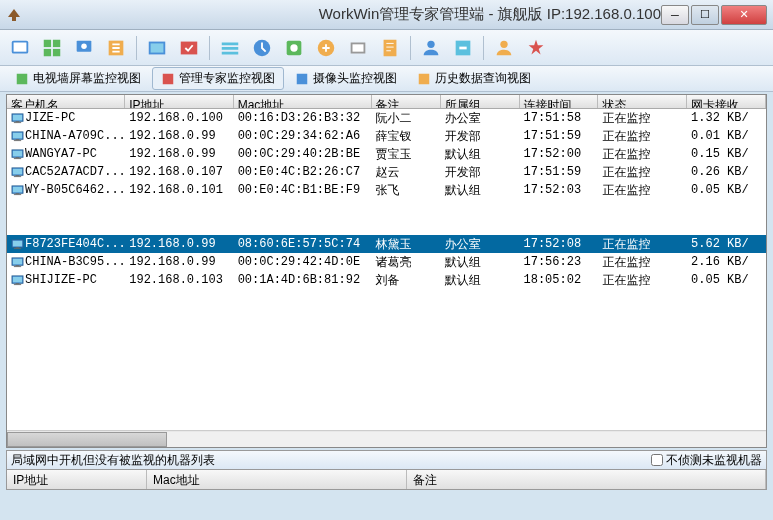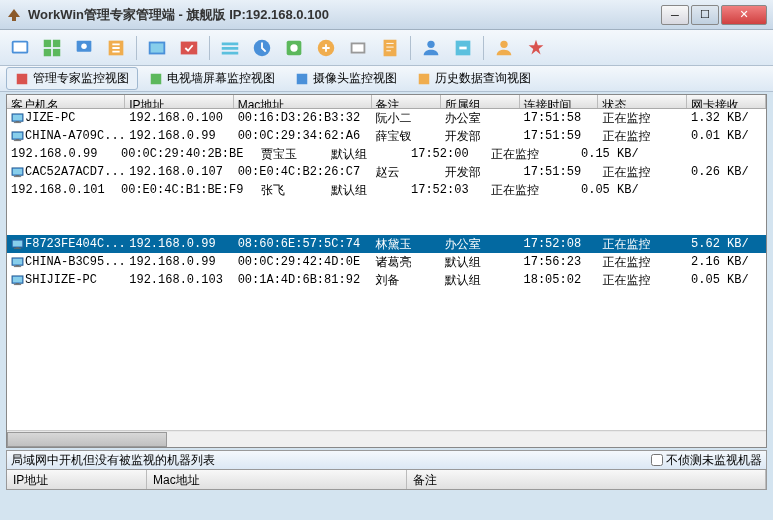--- a/index.html
+++ b/index.html
@@ -1,19 +1,19 @@
 <!DOCTYPE html>
 <html><head>
 <meta charset="utf-8">
 <style>
 * { margin: 0; padding: 0; box-sizing: border-box; }
 body { font-family: "Microsoft YaHei", SimSun, Arial, sans-serif; font-size: 12px; background: #d4e4f0; width: 773px; height: 520px; overflow: hidden; }
 .titlebar { height: 30px; background: linear-gradient(#e8f0f8, #c8d8e8); display: flex; align-items: center; padding: 0 6px; border-bottom: 1px solid #a0b0c0; }
 .titlebar-icon { width: 16px; height: 16px; margin-right: 6px; }
-.titlebar-text { font-weight: bold; color: #333; flex: 1; font-size: 13px; }
+.titlebar-text { font-weight: normal; color: #333; flex: 1; font-size: 15px; text-align: right; }
 .win-btns { display: flex; gap: 2px; }
 .win-btn { width: 28px; height: 20px; border: 1px solid #888; background: linear-gradient(#f8f8f8,#d8d8e0); display: flex; align-items: center; justify-content: center; font-size: 11px; cursor: pointer; border-radius: 2px; }
 .win-btn.close { background: linear-gradient(#f08080,#d04040); color: #fff; width: 46px; }
 .win-btn.max { background: linear-gradient(#e0e8f0,#c0d0e0); }
 .toolbar { height: 36px; background: linear-gradient(#f4f8fc,#dce8f4); display: flex; align-items: center; padding: 2px 6px; gap: 4px; border-bottom: 1px solid #b0c0d0; }
 .tbtn { width: 28px; height: 28px; border: 1px solid transparent; display: flex; align-items: center; justify-content: center; cursor: pointer; border-radius: 3px; }
 .tbtn svg { width: 22px; height: 22px; }
 .sep { width: 1px; height: 24px; background: #b0c0d0; margin: 0 2px; }
 .viewtabs { height: 26px; background: linear-gradient(#f4f8fc,#dce8f4); display: flex; align-items: center; padding: 0 6px; gap: 2px; border-bottom: 1px solid #b0c0d0; }
 .vtab { display: flex; align-items: center; gap: 4px; padding: 2px 8px; cursor: pointer; border: 1px solid transparent; border-radius: 3px; }
@@ -153,31 +153,31 @@
       </svg>
     </div>
   <div class="tbtn">
       <svg viewBox="0 0 24 24">
         <path d="M12 3l2 6h6l-5 4 2 6-5-4-5 4 2-6-5-4h6z" fill="#d9534f"></path>
       </svg>
     </div>
 </div>
 
 <div class="viewtabs">
+    <div class="vtab">
+      <svg class="vicon" viewBox="0 0 16 16">
+        <rect x="2" y="2" width="12" height="12" fill="#5cb85c"></rect>
+      </svg>
+      <span>电视墙屏幕监控视图</span>
+    </div>
     <div class="vtab active">
       <svg class="vicon" viewBox="0 0 16 16">
         <rect x="2" y="2" width="12" height="12" fill="#d9534f"></rect>
       </svg>
       <span>管理专家监控视图</span>
-    </div>
-    <div class="vtab">
-      <svg class="vicon" viewBox="0 0 16 16">
-        <rect x="2" y="2" width="12" height="12" fill="#5cb85c"></rect>
-      </svg>
-      <span>电视墙屏幕监控视图</span>
     </div>
     <div class="vtab">
       <svg class="vicon" viewBox="0 0 16 16">
         <rect x="2" y="2" width="12" height="12" fill="#4a90d9"></rect>
       </svg>
       <span>摄像头监控视图</span>
     </div>
     <div class="vtab">
       <svg class="vicon" viewBox="0 0 16 16">
         <rect x="2" y="2" width="12" height="12" fill="#f0ad4e"></rect>
@@ -228,20 +228,29 @@
         </div>
         <div class="td c1">192.168.0.99</div>
         <div class="td c2">00:0C:29:34:62:A6</div>
         <div class="td c3">薛宝钗</div>
         <div class="td c4">开发部</div>
         <div class="td c5">17:51:59</div>
         <div class="td c6">正在监控</div>
         <div class="td c7">0.01 KB/</div>
       </div>
       <div class="tr">
+        <div class="td c0 first">
+          <svg class="pc-icon" viewBox="0 0 14 12">
+            <rect x="1" y="1" width="12" height="8" fill="#4a90d9" stroke="#2a6090"></rect>
+            <rect x="2" y="2" width="10" height="6" fill="#87ceeb"></rect>
+            <rect x="5" y="9" width="4" height="1" fill="#666"></rect>
+            <rect x="3" y="10" width="8" height="1" fill="#666"></rect>
+          </svg>
+          <span>WANGYA7-PC</span>
+        </div>
         <div class="td c1">192.168.0.99</div>
         <div class="td c2">00:0C:29:40:2B:BE</div>
         <div class="td c3">贾宝玉</div>
         <div class="td c4">默认组</div>
         <div class="td c5">17:52:00</div>
         <div class="td c6">正在监控</div>
         <div class="td c7">0.15 KB/</div>
       </div>
       <div class="tr">
         <div class="td c0 first">
@@ -255,20 +264,29 @@
         </div>
         <div class="td c1">192.168.0.107</div>
         <div class="td c2">00:E0:4C:B2:26:C7</div>
         <div class="td c3">赵云</div>
         <div class="td c4">开发部</div>
         <div class="td c5">17:51:59</div>
         <div class="td c6">正在监控</div>
         <div class="td c7">0.26 KB/</div>
       </div>
       <div class="tr">
+        <div class="td c0 first">
+          <svg class="pc-icon" viewBox="0 0 14 12">
+            <rect x="1" y="1" width="12" height="8" fill="#4a90d9" stroke="#2a6090"></rect>
+            <rect x="2" y="2" width="10" height="6" fill="#87ceeb"></rect>
+            <rect x="5" y="9" width="4" height="1" fill="#666"></rect>
+            <rect x="3" y="10" width="8" height="1" fill="#666"></rect>
+          </svg>
+          <span>WY-B05C6462...</span>
+        </div>
         <div class="td c1">192.168.0.101</div>
         <div class="td c2">00:E0:4C:B1:BE:F9</div>
         <div class="td c3">张飞</div>
         <div class="td c4">默认组</div>
         <div class="td c5">17:52:03</div>
         <div class="td c6">正在监控</div>
         <div class="td c7">0.05 KB/</div>
       </div>
       <div class="tr sel">
         <div class="td c0 first">

